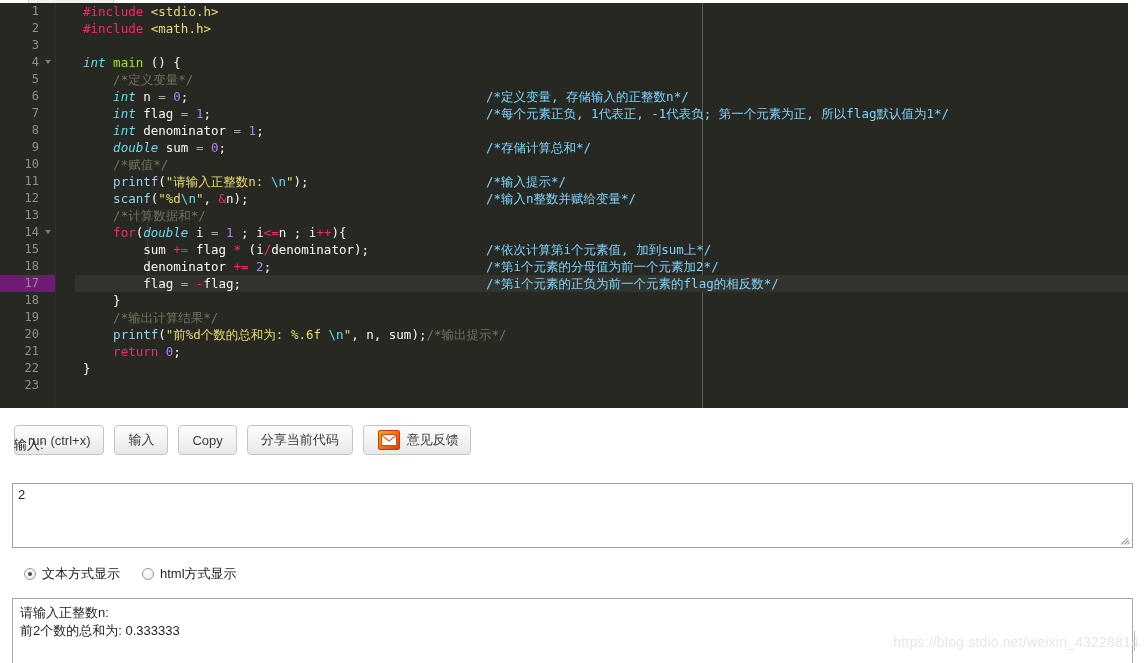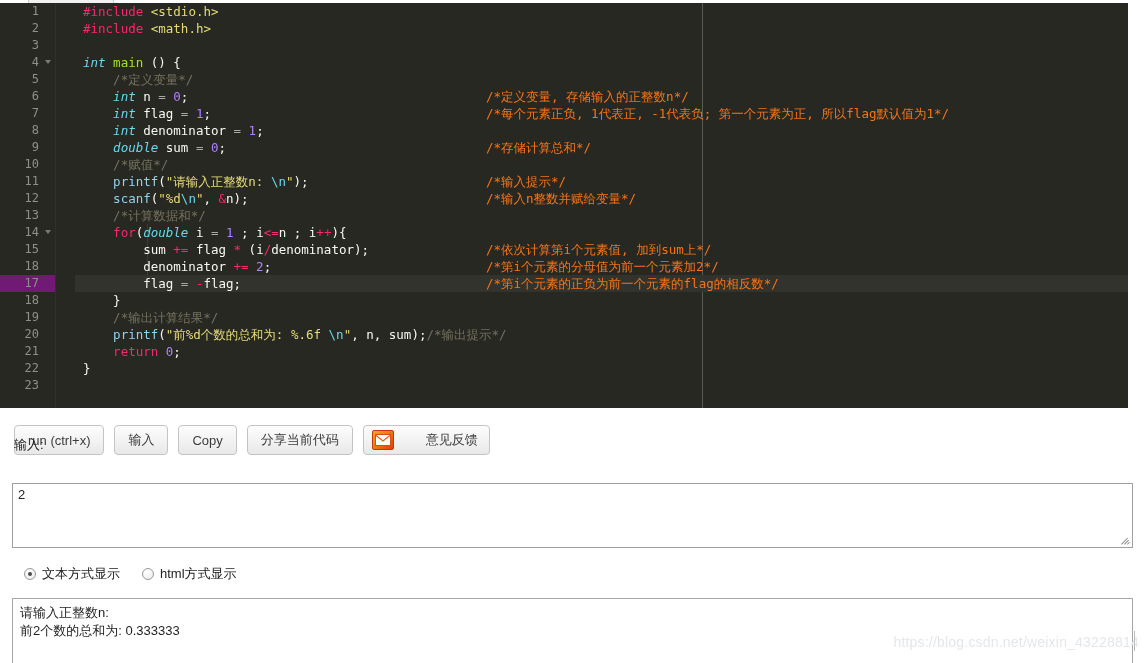--- a/index.html
+++ b/index.html
@@ -86,41 +86,40 @@
   .t-call  { color: #8fd3ef; }           
   .t-id    { color: #f8f8f2; }
   .t-op    { color: #f92672; }
   .t-punc  { color: #f8f8f2; }
   .t-eq    { color: #a8a9a3; }
   .t-num   { color: #ae81ff; }
   .t-str   { color: #e6db74; }
   .t-esc   { color: #66d9ef; }
   .t-amp   { color: #f92672; }
   .t-cmt   { color: #75715e; }
-  .t-cmt2  { color: #f97316; }
+  .t-cmt2  { color: #7dd3fc; }
 
   
   .toolbar { position: absolute; left: 14px; top: 425px; display: flex; align-items: center; }
   .btn {
     background: linear-gradient(to bottom, #fdfdfd 0%, #f3f3f3 50%, #e8e8e8 100%);
     border: 1px solid #c4c4c4;
     border-radius: 4px;
     color: #3c3c3c;
     font-size: 13px;
     height: 30px;
     padding: 0 13px;
     margin-right: 10px;
     cursor: pointer;
     display: flex; align-items: center; justify-content: center;
     font-family: "Liberation Sans", sans-serif;
   }
   .btn-feedback {
-    padding-left: 8px; padding-right: 11px;
+    padding-left: 14px; padding-right: 11px;
     margin-right: 0;
-    gap: 25px;
   }
   .mail-icon {
     width: 22px; height: 20px; margin-right: 7px;
     background: linear-gradient(135deg, #f5a623 0%, #f07c12 45%, #e03a10 100%);
     border: 1px solid #c03a0c;
     border-radius: 2px;
     display: inline-flex; align-items: center; justify-content: center;
   }
   .mail-icon svg { display: block; }
 
@@ -323,16 +322,16 @@
       <span class="radio-dot"></span>
       <span>html方式显示</span>
     </label>
   </div>
 
   <div class="output-box">
     <div class="out-line">请输入正整数n:</div>
     <div class="out-line">前2个数的总和为: 0.333333</div>
   </div>
 
-  <div class="watermark">https://blog.csdn.net/weixin_43228814</div>
+  <div class="watermark">https://blog.stdio.net/weixin_43228814</div>
   <div class="wm-caret"></div>
 
 </div>
 
 </body></html>

